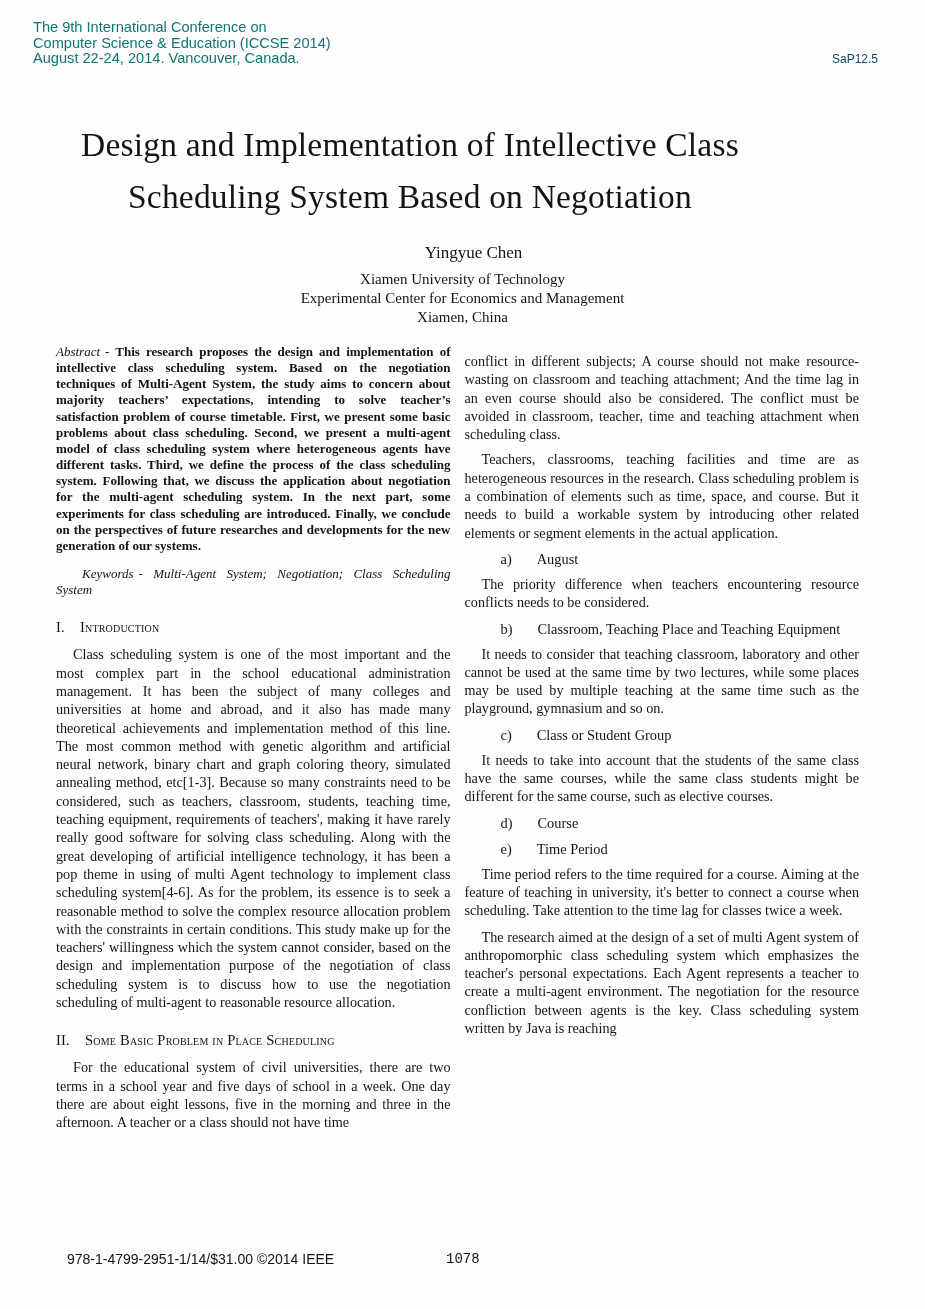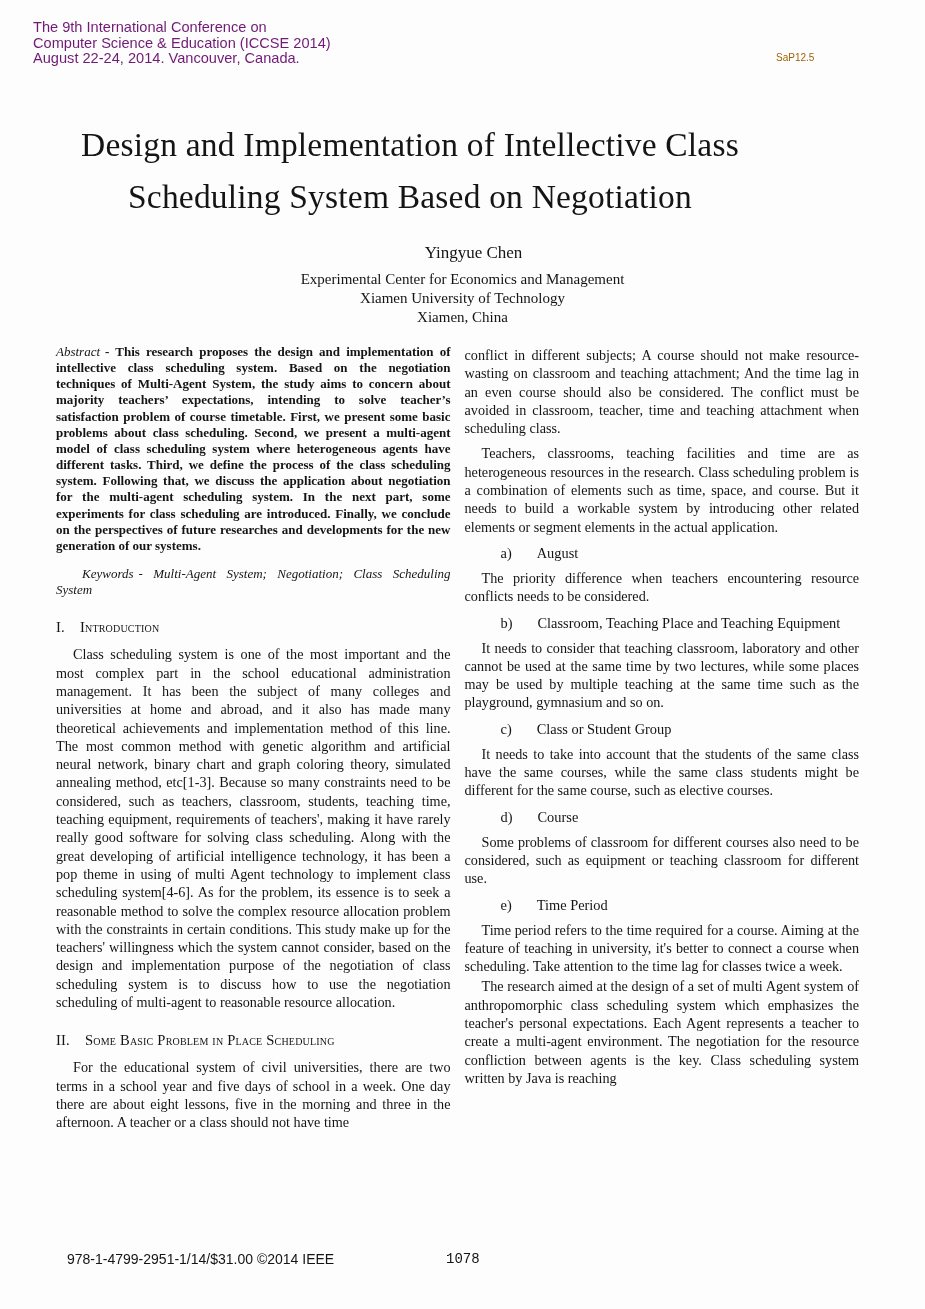--- a/index.html
+++ b/index.html
@@ -9,26 +9,26 @@
     background:#fdfdfd;
     color:#141414;
     font-family:"Liberation Serif","DejaVu Serif",serif;
     overflow:hidden;
     margin:0 auto;
   }
   
   .running-head{
     position:absolute;left:33px;top:20px;
     font-family:"Liberation Sans","DejaVu Sans",sans-serif;
-    font-size:14.6px;line-height:15.7px;color:#701a75;
+    font-size:14.6px;line-height:15.7px;color:#0f766e;
   }
   .session-code{
-    position:absolute;left:776px;top:52px;
+    position:absolute;left:832px;top:52px;
     font-family:"Liberation Sans","DejaVu Sans",sans-serif;
-    font-size:10px;color:#a16207;
+    font-size:12px;color:#0c4a6e;
   }
   
   .paper-title{
     position:absolute;left:0;top:119px;width:820px;
     text-align:center;font-size:33.5px;line-height:52px;
     font-weight:400;letter-spacing:.2px;
   }
   .author-block{
     position:absolute;left:0;top:243px;width:925px;text-align:center;
   }
@@ -49,21 +49,21 @@
     font-weight:normal;font-style:italic;text-indent:26px;
   }
   .keywords .kw-label{margin-right:5px;}
   .sec-heading{
     margin:21px 0 9px 0;font-size:14.6px;font-weight:400;
     text-align:left;letter-spacing:.2px;
   }
   .sec-heading .sec-num{margin-right:15px;}
   .sec-heading .sec-title{font-variant:small-caps;}
   .body-p{margin:7px 0 0 0;font-size:14.2px;line-height:18.3px;}
-  .body-p.first{margin-top:2px;}
+  .body-p.first{margin-top:8px;}
   .indent{text-indent:17px;}
   .subhead{
     margin:9px 0 7px 0;font-size:14.4px;text-align:left;
     padding-left:36px;text-indent:0;
   }
   .subhead .sub-num{margin-right:25px;}
   
   .footer-copyright{
     position:absolute;left:67px;top:1251px;
     font-family:"Liberation Sans","DejaVu Sans",sans-serif;font-size:14px;
@@ -85,22 +85,22 @@
   </div>
   <div class="session-code">SaP12.5</div>
 
   <div class="paper-title">
     <div>Design and Implementation of Intellective Class</div>
     <div>Scheduling System Based on Negotiation</div>
   </div>
 
   <div class="author-block">
     <div class="author-name">Yingyue Chen</div>
+    <div class="affil-line">Xiamen University of Technology</div>
     <div class="affil-line">Experimental Center for Economics and Management</div>
-    <div class="affil-line">Xiamen University of Technology</div>
     <div class="affil-line">Xiamen, China</div>
   </div>
 
   <div class="columns">
 
     <div class="col">
       <p class="abstract"><span class="ab-label">Abstract</span><span>- This research proposes the design and implementation of intellective class scheduling system. Based on the negotiation techniques of Multi-Agent System, the study aims to concern about majority teachers’ expectations, intending to solve teacher’s satisfaction problem of course timetable. First, we present some basic problems about class scheduling. Second, we present a multi-agent model of class scheduling system where heterogeneous agents have different tasks. Third, we define the process of the class scheduling system. Following that, we discuss the application about negotiation for the multi-agent scheduling system. In the next part, some experiments for class scheduling are introduced. Finally, we conclude on the perspectives of future researches and developments for the new generation of our systems.</span></p>
 
       <p class="keywords"><span class="kw-label">Keywords</span><span>- Multi-Agent System; Negotiation; Class Scheduling System</span></p>
 
@@ -120,21 +120,20 @@
       <div class="subhead"><span class="sub-num">a)</span><span>August</span></div>
       <p class="body-p indent">The priority difference when teachers encountering resource conflicts needs to be considered.</p>
 
       <div class="subhead"><span class="sub-num">b)</span><span>Classroom, Teaching Place and Teaching Equipment</span></div>
       <p class="body-p indent">It needs to consider that teaching classroom, laboratory and other cannot be used at the same time by two lectures, while some places may be used by multiple teaching at the same time such as the playground, gymnasium and so on.</p>
 
       <div class="subhead"><span class="sub-num">c)</span><span>Class or Student Group</span></div>
       <p class="body-p indent">It needs to take into account that the students of the same class have the same courses, while the same class students might be different for the same course, such as elective courses.</p>
 
       <div class="subhead"><span class="sub-num">d)</span><span>Course</span></div>
-      <p class="body-p indent">Some problems of classroom for different courses also need to be considered, such as equipment or teaching classroom for different use.</p>
 
       <div class="subhead"><span class="sub-num">e)</span><span>Time Period</span></div>
       <p class="body-p indent">Time period refers to the time required for a course. Aiming at the feature of teaching in university, it's better to connect a course when scheduling. Take attention to the time lag for classes twice a week.</p>
 
 
       <p class="body-p first indent">The research aimed at the design of a set of multi Agent system of anthropomorphic class scheduling system which emphasizes the teacher's personal expectations. Each Agent represents a teacher to create a multi-agent environment. The negotiation for the resource confliction between agents is the key. Class scheduling system written by Java is reaching</p>
     </div>
 
   </div>
 

